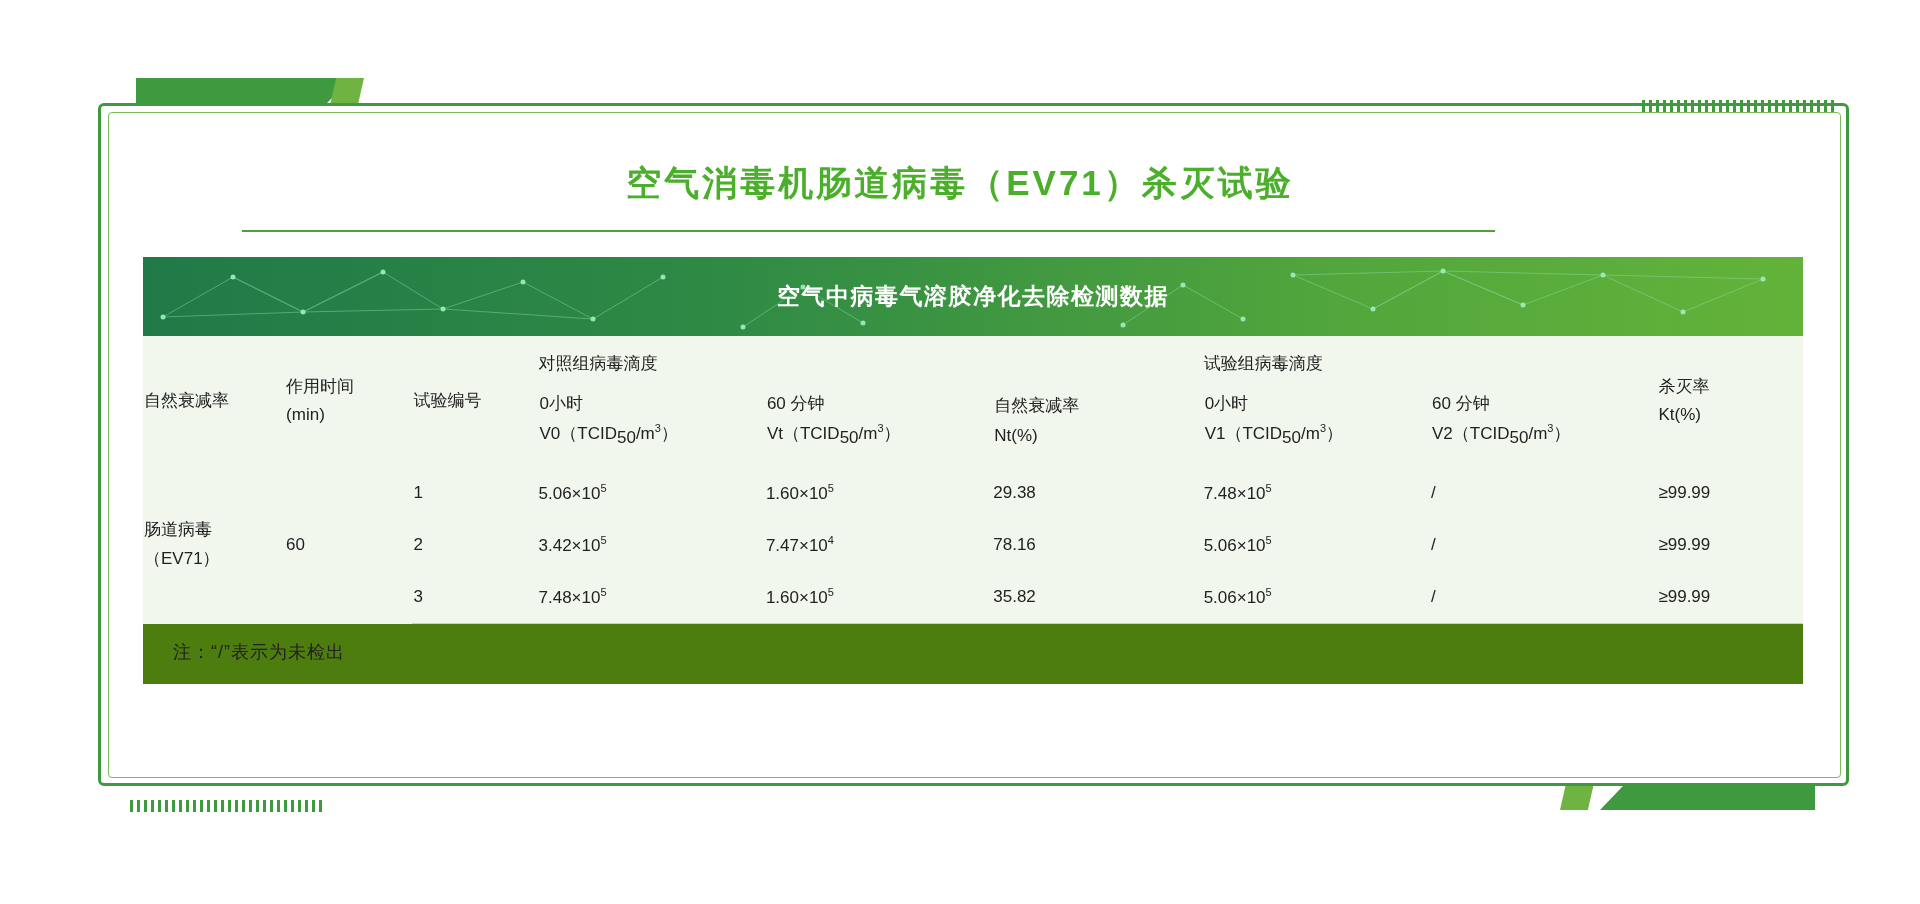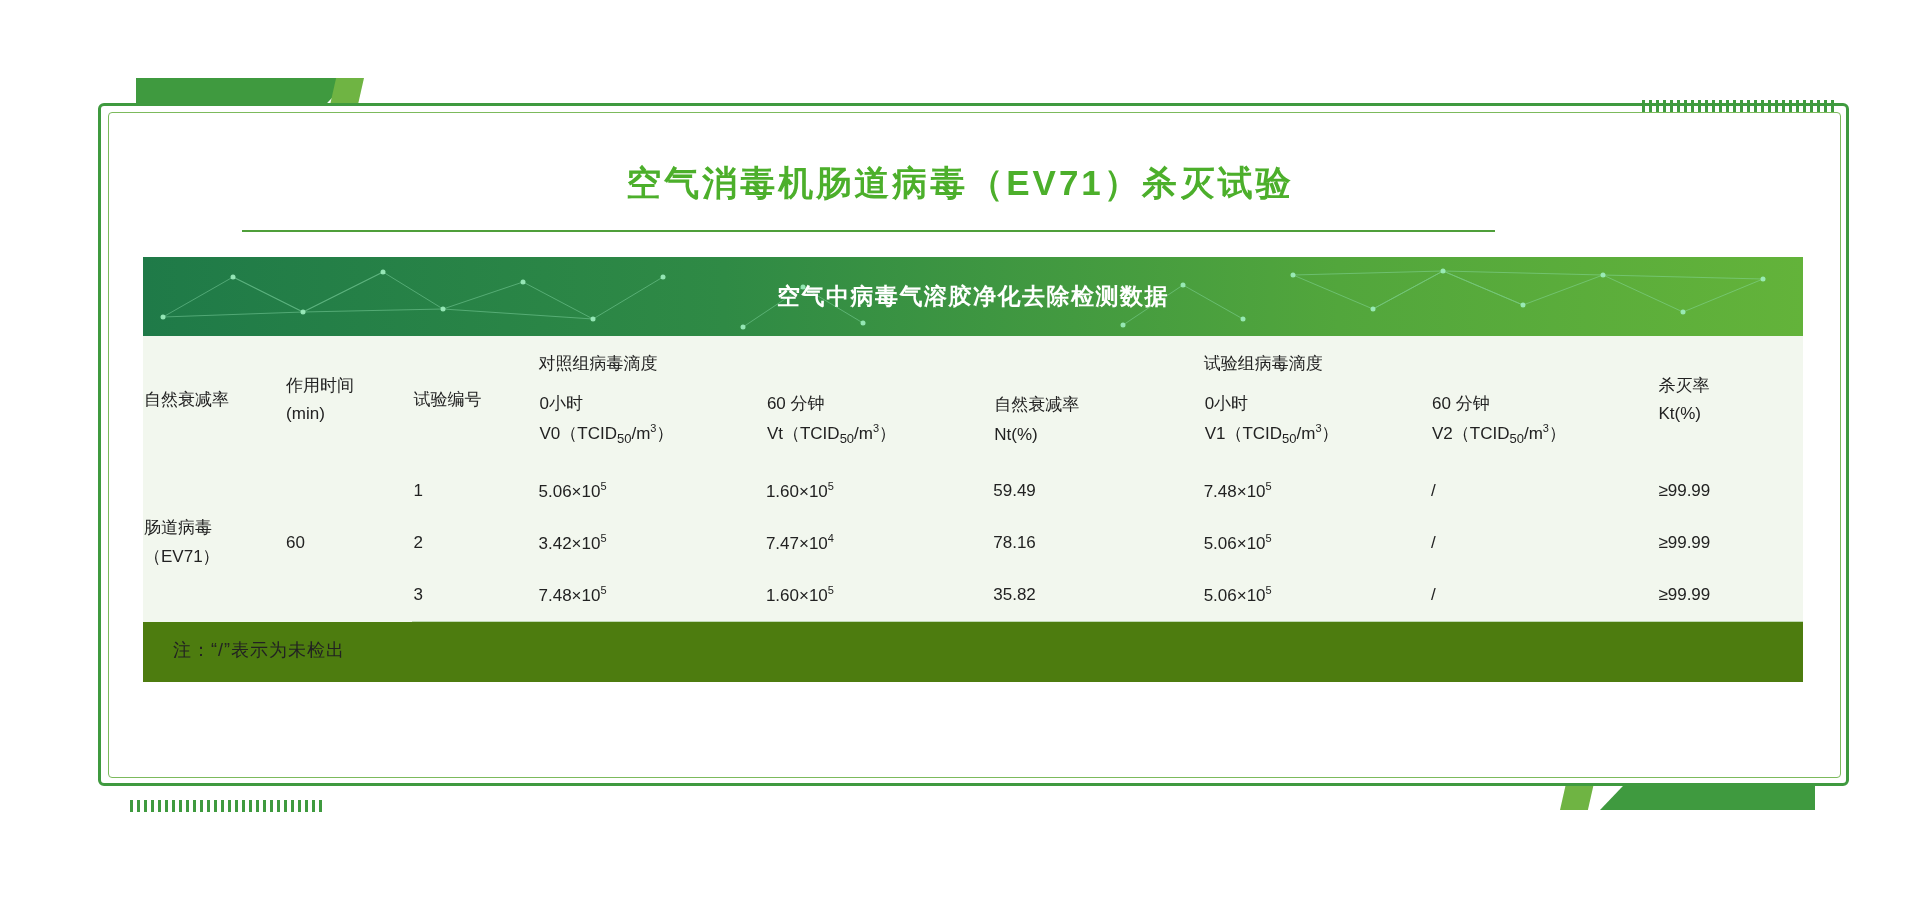--- a/index.html
+++ b/index.html
@@ -195,21 +195,21 @@
   .body-row:last-child td {
     border-bottom: 1px solid #bfd9b3;
   }
   .strain-cell {
     font-size: 17px;
     line-height: 1.7;
     margin-left: 32px;
   }
 
   sup { font-size: 11px; }
-  sub { font-size: 13px; }
+  sub { font-size: 17px; }
 
   .note {
     background: #4d7c0f;
     font-size: 18px;
     color: #222222;
     padding: 16px 0 20px 30px;
     letter-spacing: 1px;
   }
 </style>
 </head>
@@ -336,21 +336,21 @@
       <tbody>
         <tr class="body-row">
           <td class="strain-cell" rowspan="3">
             <div>肠道病毒</div>
             <div>（EV71）</div>
           </td>
           <td rowspan="3">60</td>
           <td>1</td>
           <td><span>5.06×10</span><sup>5</sup></td>
           <td><span>1.60×10</span><sup>5</sup></td>
-          <td>59.49</td>
+          <td>29.38</td>
           <td><span>7.48×10</span><sup>5</sup></td>
           <td>/</td>
           <td>≥99.99</td>
         </tr>
 
         <tr class="body-row">
           <td>2</td>
           <td><span>3.42×10</span><sup>5</sup></td>
           <td><span>7.47×10</span><sup>4</sup></td>
           <td>78.16</td>

